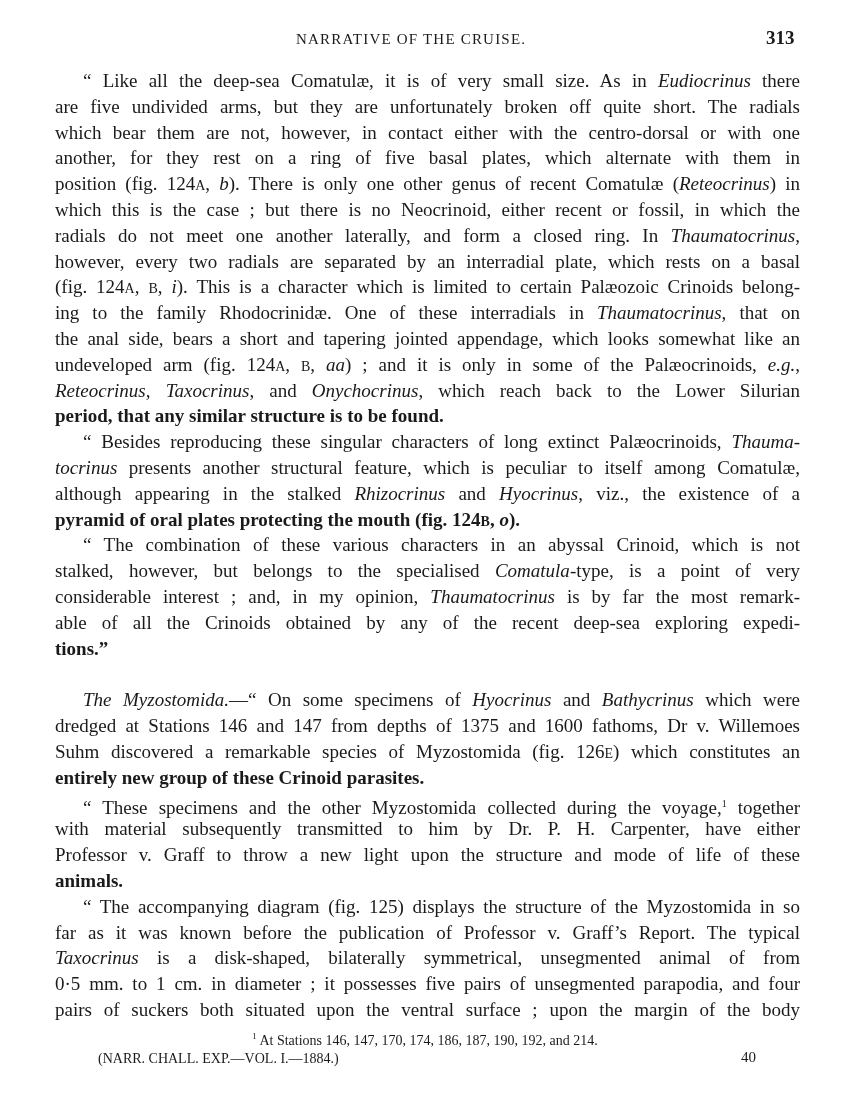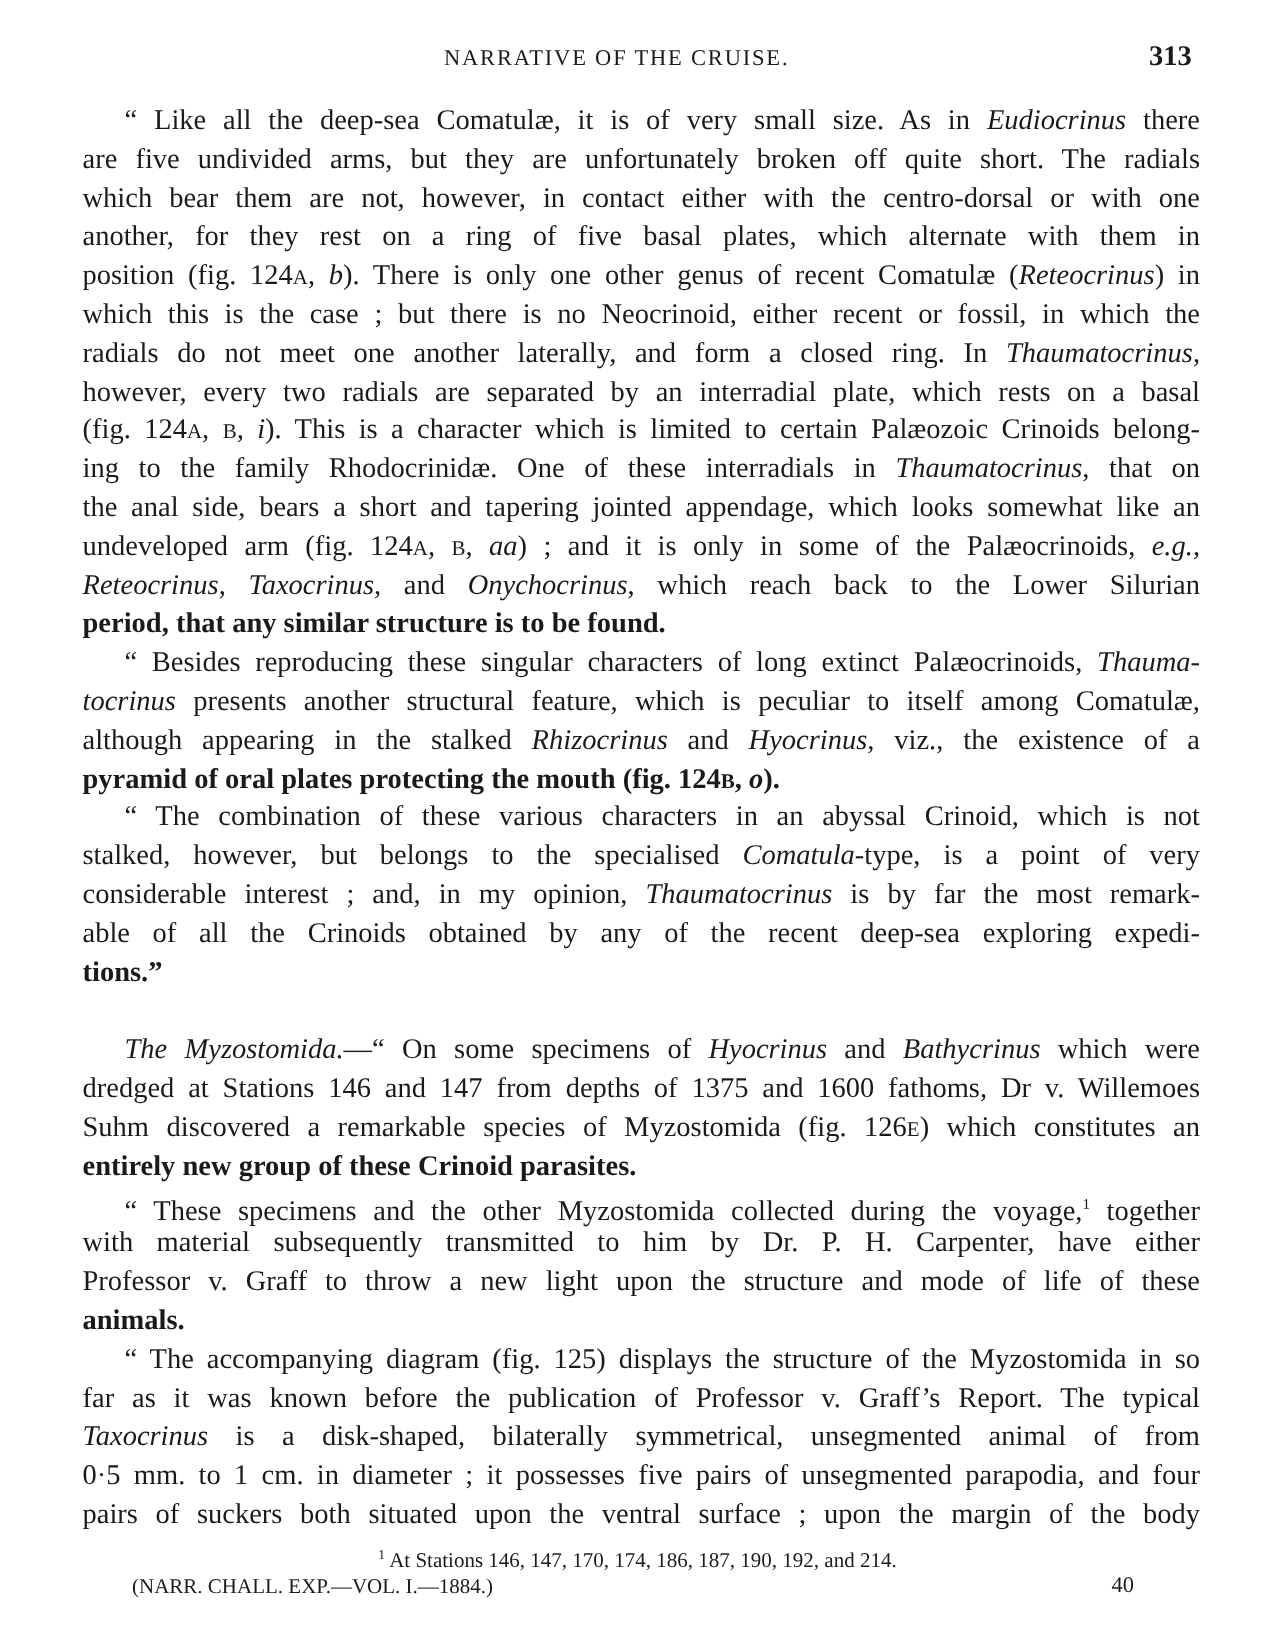--- a/index.html
+++ b/index.html
@@ -12,21 +12,21 @@
   .body { position: absolute; left: 55px; width: 745px; top: 68px; }
   .line { display: block; height: 25.8px; line-height: 25.8px; font-size: 19px;
           white-space: nowrap; text-align: justify; text-align-last: justify; }
   .line.last { text-align-last: left; font-weight: bold; }
   .indent { padding-left: 28px; }
   .gap { height: 26px; }
   i { font-style: italic; }
   .sc { font-size: 14px; }
   .footnote { position: absolute; left: 0; width: 850px; top: 1031px; text-align: center; font-size: 14px; }
   .footnote sup { font-size: 9px; }
-  .imprint { position: absolute; left: 88px; top: 1051px; font-size: 14px; }
+  .imprint { position: absolute; left: 98px; top: 1051px; font-size: 14px; }
   .signature { position: absolute; left: 741px; top: 1049px; font-size: 15px; }
 </style>
 </head>
 <body>
 
 <div class="page">
   <div class="running-head">
     <span class="rh-title">NARRATIVE OF THE CRUISE.</span>
     <span class="rh-page">313</span>
   </div>

